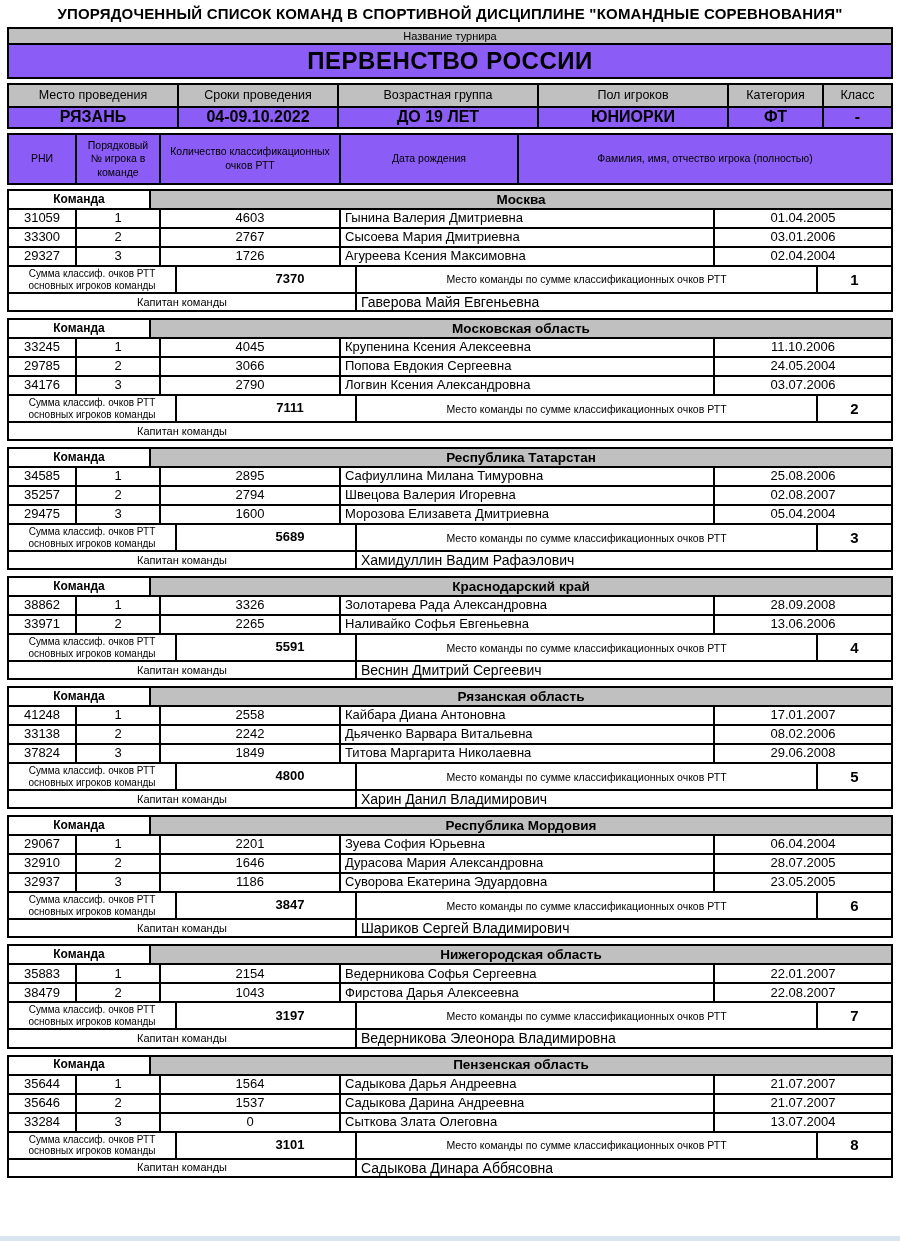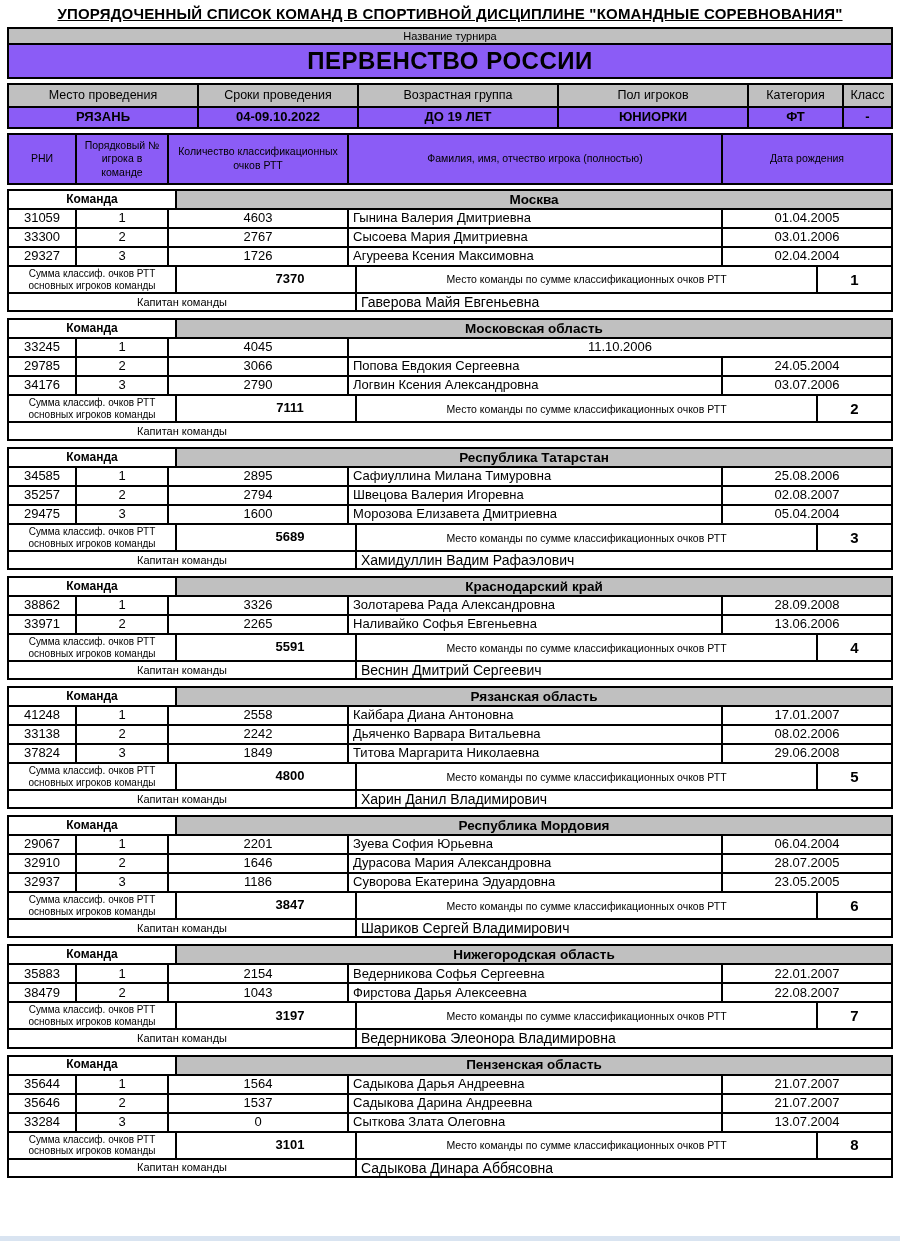--- a/index.html
+++ b/index.html
@@ -5,21 +5,21 @@
   * { margin:0; padding:0; box-sizing:border-box; }
   html,body { background:#ffffff; }
   body {
     width:900px; height:1241px; position:relative; overflow:hidden;
     font-family:"Liberation Sans", sans-serif; color:#000;
   }
   .page { padding:6px 7px 0 7px; }
 
   .doc-title {
     text-align:center; font-weight:bold; font-size:15px; line-height:16px;
-    margin-bottom:5px; letter-spacing:.2px;text-decoration:underline;
+    margin-bottom:5px; letter-spacing:.2px;
   }
 
   .tbl { border:2px solid #000; background:#8b5cf6; }
   .row { display:flex; align-items:stretch; }
   .row + .row { border-top:2px solid #000; }
   .cell {
     display:flex; align-items:center; justify-content:center;
     text-align:center; border-left:2px solid #000; min-width:0;
     line-height:1.15;
   }
@@ -28,36 +28,36 @@
 
   
   .tn-strip { font-size:11px; min-height:14px; align-items:center; display:flex; justify-content:center; }
   .tn-name  { font-size:24px; font-weight:bold; min-height:32px; display:flex; align-items:center; justify-content:center; letter-spacing:.5px; }
 
   .gap4 { height:4px; }
 
   
   .info-row  { min-height:21px; }
   .info-head .cell { font-size:12.5px; }
-  .info-vals .cell { font-size:13px; font-weight:bold; }
-  .iw0{width:188px}.iw1{width:160px}.iw2{width:200px}.iw3{width:190px}.iw4{width:95px}.iw5{flex:1}
+  .info-vals .cell { font-size:16px; font-weight:bold; }
+  .iw0{width:168px}.iw1{width:160px}.iw2{width:200px}.iw3{width:190px}.iw4{width:95px}.iw5{flex:1}
 
   
-  .c-rni{width:66px}.c-num{width:92px}.c-pts{width:180px}
+  .c-rni{width:66px}.c-num{width:84px}.c-pts{width:180px}
   .c-fio{width:374px; justify-content:flex-start; text-align:left; padding-left:4px;}
   .c-dob{flex:1}
 
   .cols-header { min-height:48px; }
   .cols-header .cell { font-size:10.5px; line-height:1.3; padding:2px 6px; }
   .cols-header .c-fio { justify-content:center; text-align:center; }
 
   
   .team-block { border:2px solid #000; margin-top:0; margin-bottom:6px; background:#fff; }
   .band-row   { min-height:17px; }
-  .team-label { width:166px; font-weight:bold; font-size:12px; }
+  .team-label { width:140px; font-weight:bold; font-size:12px; }
   .team-name  { flex:1; font-weight:bold; font-size:13.5px; background:#c0c0c0; }
 
   .player-row { min-height:19px; }
   .player-row .cell { font-size:13px; }
 
   .sum-row    { min-height:26px; }
   .sum-label  { width:166px; font-size:10px; padding:1px 3px; }
   .sum-value  { width:180px; font-weight:bold; font-size:13px;padding-left:48px; }
   .place-label{ flex:1; font-size:10.5px; }
   .place-value{ width:75px; font-weight:bold; font-size:15px; }
@@ -107,22 +107,22 @@
     </div>
   </div>
 
   <div class="gap4"></div>
 
   <div class="tbl">
     <div class="row cols-header">
       <div class="cell c-rni">РНИ</div>
       <div class="cell c-num">Порядковый № игрока в команде</div>
       <div class="cell c-pts">Количество классификационных очков РТТ</div>
+      <div class="cell c-dob">Дата рождения</div>
       <div class="cell c-fio">Фамилия, имя, отчество игрока (полностью)</div>
-      <div class="cell c-dob">Дата рождения</div>
     </div>
   </div>
 
   <div class="gap4"></div>
 
   <div>
       <div class="team-block">
         <div class="row band-row">
           <div class="cell team-label">Команда</div>
           <div class="cell team-name">Москва</div>
@@ -161,20 +161,21 @@
       </div>
       <div class="team-block">
         <div class="row band-row">
           <div class="cell team-label">Команда</div>
           <div class="cell team-name">Московская область</div>
         </div>
         <div class="row player-row">
           <div class="cell c-rni">33245</div>
           <div class="cell c-num">1</div>
           <div class="cell c-pts">4045</div>
+          <div class="cell c-fio">Крупенина Ксения Алексеевна</div>
           <div class="cell c-dob">11.10.2006</div>
         </div>
         <div class="row player-row">
           <div class="cell c-rni">29785</div>
           <div class="cell c-num">2</div>
           <div class="cell c-pts">3066</div>
           <div class="cell c-fio">Попова Евдокия Сергеевна</div>
           <div class="cell c-dob">24.05.2004</div>
         </div>
         <div class="row player-row">

